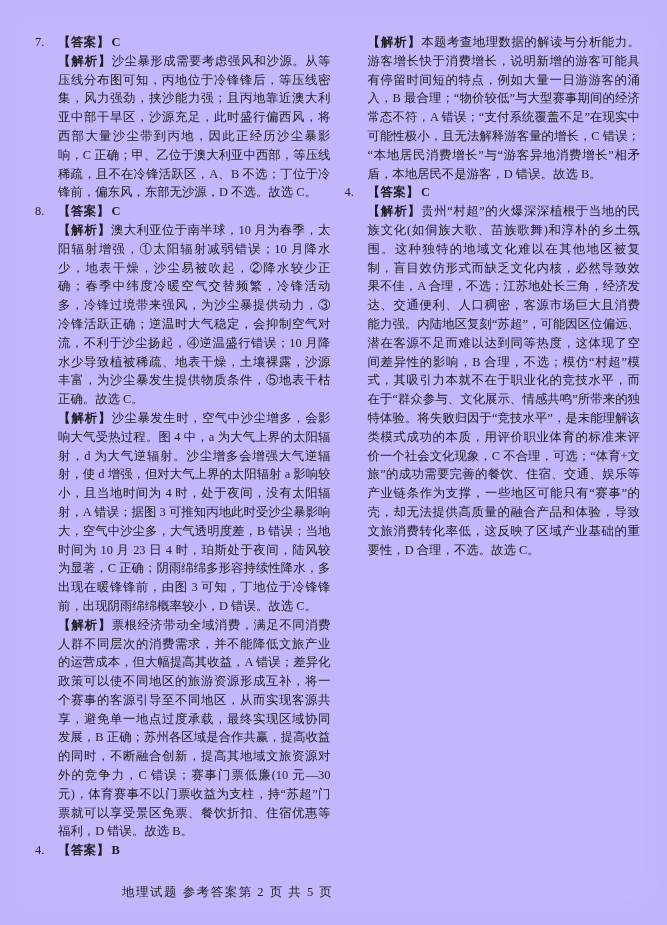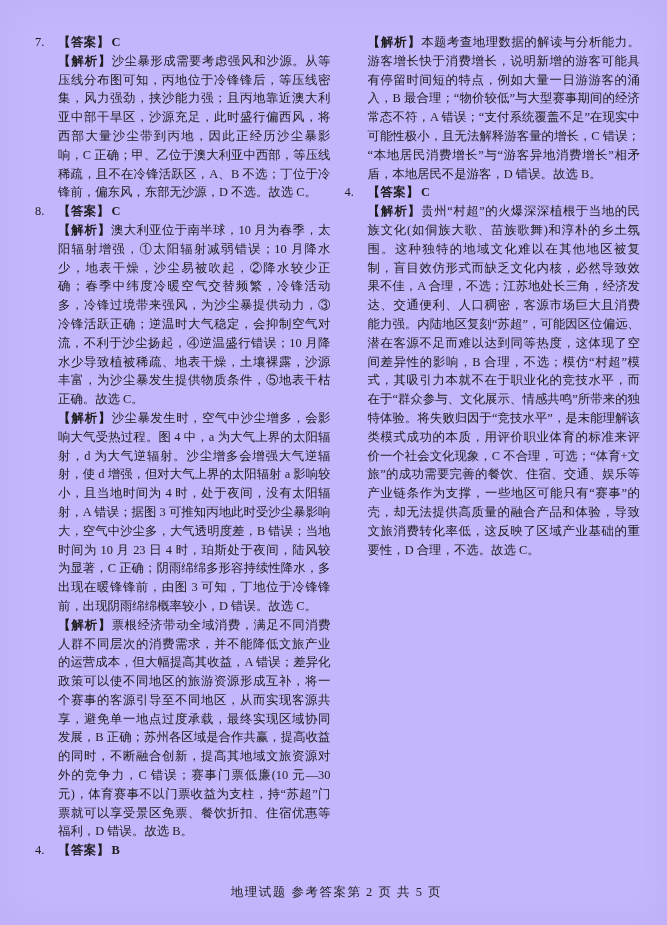--- a/index.html
+++ b/index.html
@@ -50,24 +50,24 @@
   .ans {
     font-weight: bold;
     font-family: "Liberation Serif", "DejaVu Serif", serif;
     padding-left: 2px;
   }
   .analysis {
     text-align: justify;
   }
   .footer {
     position: absolute;
-    left: 102px;
+    left: 122px;
     width: 340px;
     bottom: 24px;
-    text-align: right;
+    text-align: left;
     font-size: 12.5px;
     letter-spacing: 1.5px;
     color: #222222;
   }
 </style>
 </head>
 <body>
 
 <div class="page">
   <div class="columns">

